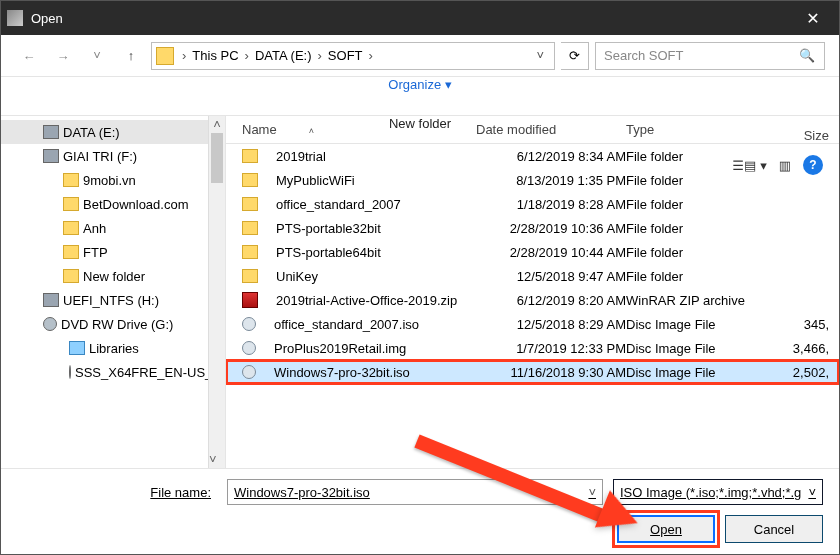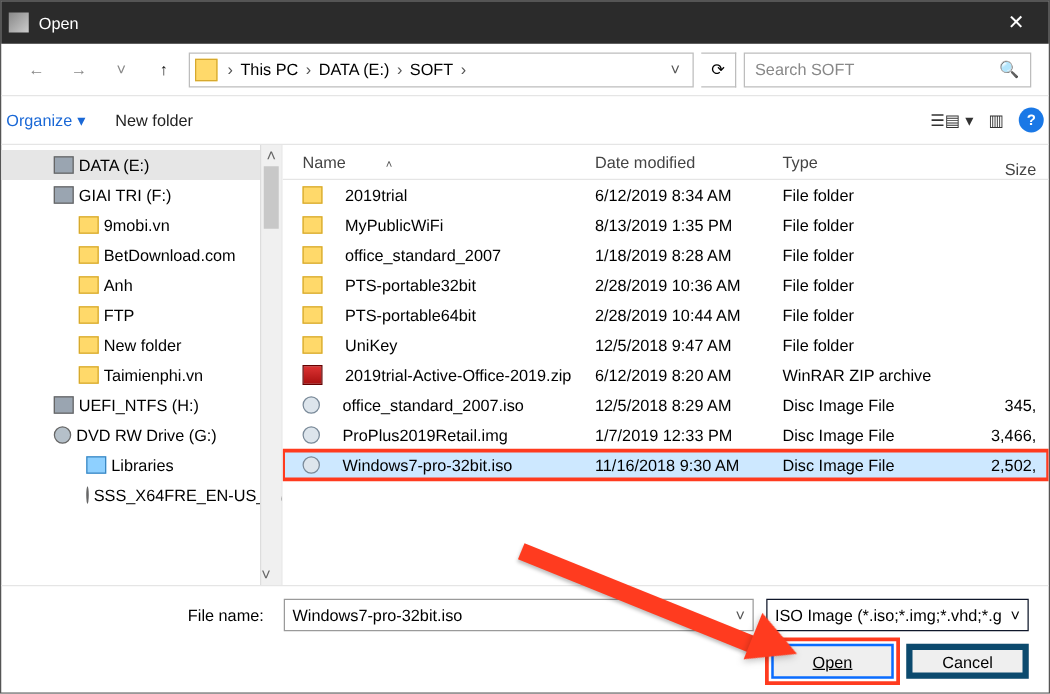--- a/index.html
+++ b/index.html
@@ -14,21 +14,21 @@
   .navbtn.enabled { color:#222; }
   .breadcrumb { flex: 1; height:28px; border:1px solid #bdbdbd; display:flex; align-items:center; padding:0 4px; gap:2px; }
   .breadcrumb .folder-ico { width:18px;height:18px; background:#ffd96a; border:1px solid #d6a92e; margin-right:4px;}
   .bc-item { padding:0 2px; white-space:nowrap;}
   .bc-sep { color:#555; padding:0 2px;}
   .breadcrumb .spacer { flex:1; }
   .dd { color:#555; padding:0 6px;}
   .refresh { width:28px;height:28px;display:flex;align-items:center;justify-content:center;border:1px solid #bdbdbd;border-left:none;}
   .searchbox { width:230px; height:28px; border:1px solid #bdbdbd; display:flex; align-items:center; padding:0 8px; color:#888;}
   .searchbox .sicon { margin-left:auto; }
-  .toolbar { height:38px; display:flex; align-items:center; padding:0 4px; gap:24px;}
+  .toolbar { height:38px; display:flex; align-items:center; padding:0 16px; gap:24px;flex-direction:column;}
   .toolbar .org { color:#1a68d6; display:flex; align-items:center; gap:4px;}
   .toolbar .nf { color:#222; }
   .toolbar .right { margin-left:auto; display:flex; align-items:center; gap:12px;}
   .viewbtn { display:flex; align-items:center; gap:4px; color:#333;}
   .help { width:20px;height:20px;border-radius:50%;background:#1a78e6;color:#fff;display:flex;align-items:center;justify-content:center;font-weight:bold;font-size:12px;}
   .body { display:flex; height: 353px; border-top:1px solid #e5e5e5;}
   .tree { width:225px; border-right:1px solid #e5e5e5; overflow:hidden; position:relative;}
   .tree-inner { padding:4px 0; font-size:13px;}
   .tree-item { display:flex; align-items:center; height:24px; padding-left:8px; gap:4px; white-space:nowrap;}
   .tree-item.sel { background:#e6e6e6; }
@@ -47,34 +47,34 @@
   .col-name{width:250px;padding-left:16px;position:relative;}
   .col-date{width:150px;}
   .col-type{width:120px;}
   .col-size{flex:1;text-align:right;padding-right:10px;margin-top:12px;}
   .sort-caret{font-size:9px;margin-left:32px;color:#555;}
   .filelist { flex:1; overflow:hidden;}
   .file-row { display:flex; align-items:center; height:24px; }
   .file-row.sel { background:#cde8ff; }
   .file-row.hl { outline:3px solid #ff3b1f; outline-offset:-2px; }
   .fc-name{width:250px;padding-left:16px;display:flex;align-items:center;gap:18px;white-space:nowrap;}
-  .fc-date{width:150px;}
+  .fc-date{width:150px;text-align:right;}
   .fc-type{width:120px;white-space:nowrap;}
   .fc-size{flex:1;text-align:right;padding-right:10px;}
   .file-ico { width:16px;height:14px;background:#ffd96a;border:1px solid #d6a92e; flex-shrink:0;}
   .zip-ico{width:16px;height:16px;background:linear-gradient(#d33,#a11);border:1px solid #600;flex-shrink:0;}
   .disc-ico{width:14px;height:14px;border-radius:50%;background:#dde5ec;border:1px solid #7a8a99;flex-shrink:0;}
   .footer { height:88px; border-top:1px solid #e5e5e5; padding:10px 16px 12px 16px; display:flex; flex-direction:column; gap:10px;}
-  .fn-row { display:flex; align-items:center; gap:10px;}
+  .fn-row { display:flex; align-items:center; gap:10px;text-decoration:underline;}
   .fn-label { width:200px; text-align:right; padding-right:6px;}
   .fn-input { flex:1; height:26px; border:1px solid #9a9a9a; display:flex; align-items:center; padding:0 6px; position:relative;}
   .fn-input .dd2{margin-left:auto;color:#555;}
   .filter { width:210px; height:26px; border:1px solid #0f172a; display:flex; align-items:center; padding:0 6px; white-space:nowrap; overflow:hidden;}
   .btn-row { display:flex; justify-content:flex-end; gap:10px;}
-  .btn { width:98px; height:28px; border:5px solid #0c4a6e; background:#efefef; display:flex;align-items:center;justify-content:center;}
+  .btn { width:98px; height:28px; border:1px solid #0c4a6e; background:#efefef; display:flex;align-items:center;justify-content:center;}
   .btn.open { border:2px solid #0a6cff; outline:3px solid #ff3b1f; outline-offset:2px; position:relative;}
   .arrow { position:absolute; pointer-events:none; }
   .arrow .shaft { position:absolute; width:200px; height:14px; background:#ff3b1f; transform-origin:left center; transform:rotate(22deg); left:0; top:0; box-shadow:0 2px 3px rgba(0,0,0,.25);}
   .arrow .head { position:absolute; width:0;height:0; border-left:38px solid #ff3b1f; border-top:20px solid transparent; border-bottom:20px solid transparent; transform:rotate(22deg); filter:drop-shadow(0 2px 3px rgba(0,0,0,.25));}
 </style>
 </head>
 <body>
 
 <div class="window">
   <div class="titlebar">
@@ -149,24 +149,20 @@
             <span>Anh</span>
           </div>
           <div class="tree-item ti-indent2">
             <span class="folder-s"></span>
             <span>FTP</span>
           </div>
           <div class="tree-item ti-indent2">
             <span class="folder-s"></span>
             <span>New folder</span>
           </div>
-          <div class="tree-item ti-indent2">
-            <span class="folder-s"></span>
-            <span>Taimienphi.vn</span>
-          </div>
           <div class="tree-item ti-indent1">
             <span class="drive-ico"></span>
             <span>UEFI_NTFS (H:)</span>
           </div>
           <div class="tree-item ti-indent1">
             <span class="disc-s"></span>
             <span>DVD RW Drive (G:)</span>
           </div>
           <div class="tree-item ti-indent0">
             <span class="lib-s"></span>

